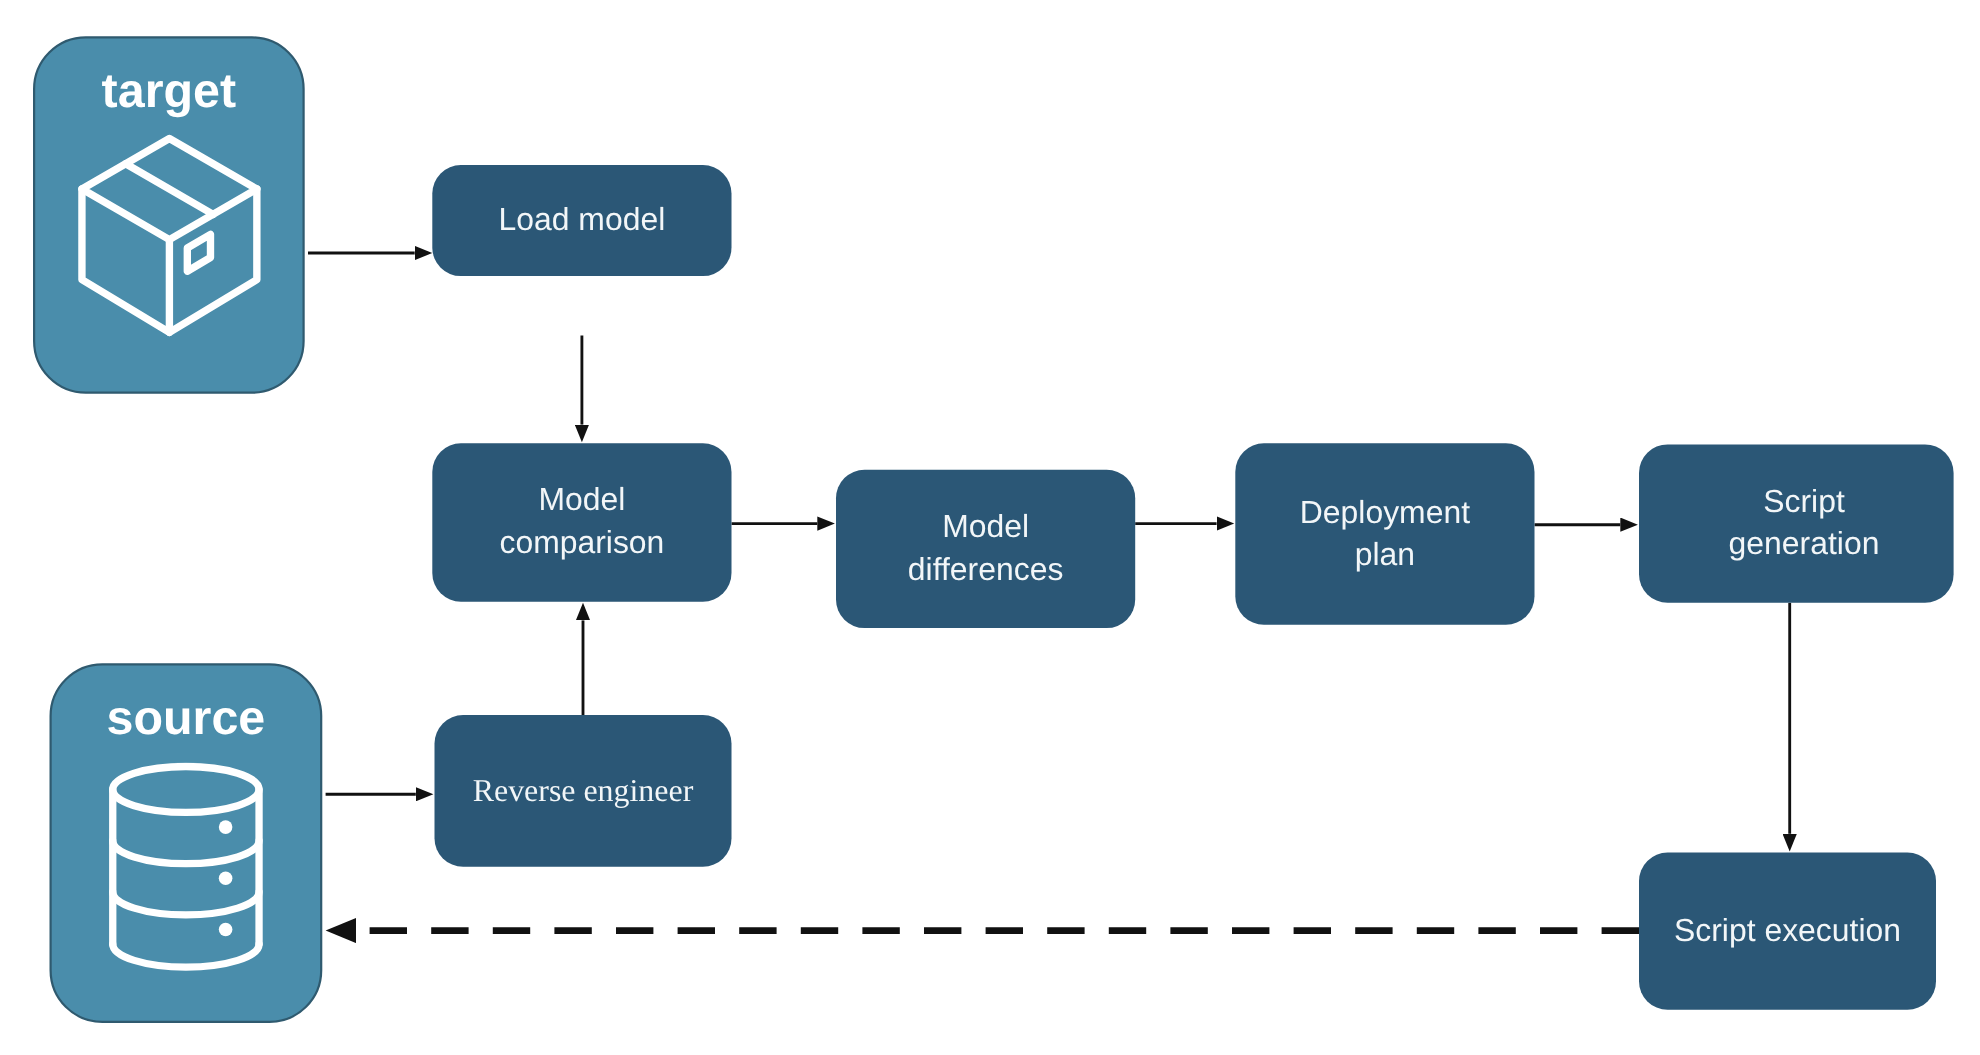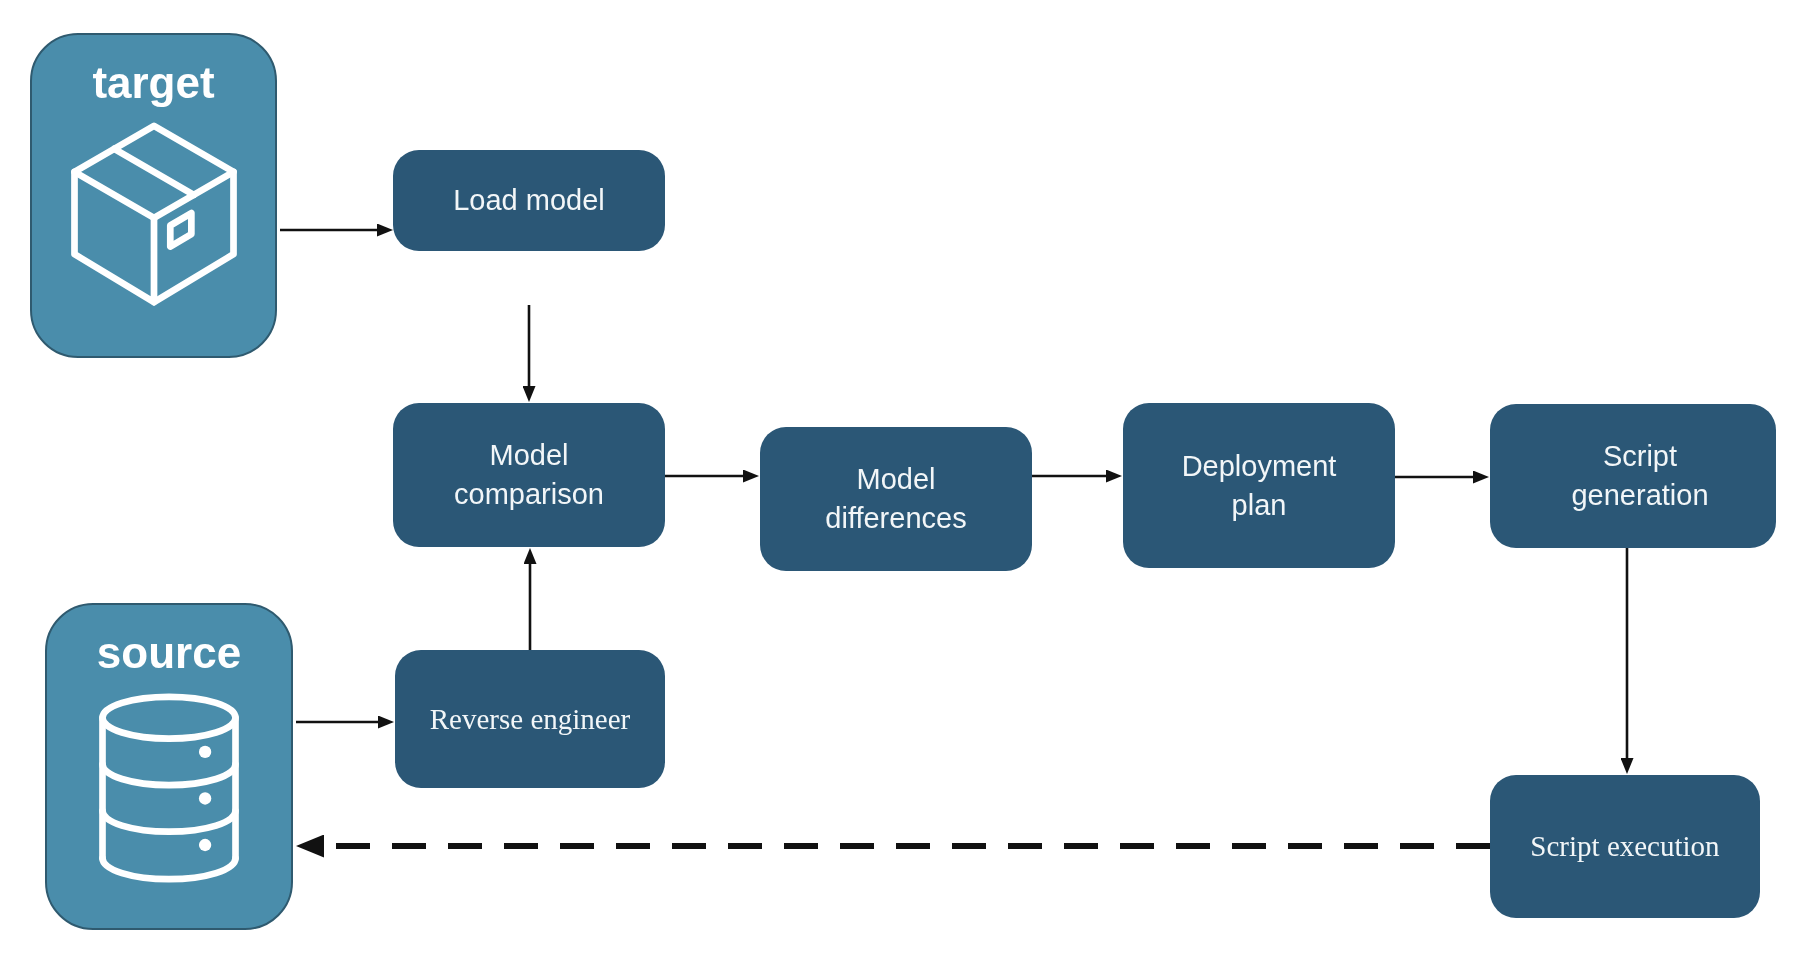--- a/index.html
+++ b/index.html
@@ -53,21 +53,21 @@
     color:var(--node-text);
     font-size:29px;line-height:39px;
   }
   .node span{display:inline-block;max-width:210px;}
   .node.load-model{left:393px;top:150px;width:272px;height:101px;}
   .node.model-comparison{left:393px;top:403px;width:272px;height:144px;}
   .node.model-differences{left:760px;top:403px;width:272px;height:144px;margin-top:24px;}
   .node.deployment-plan{left:1123px;top:403px;width:272px;height:165px;}
   .node.script-generation{left:1490px;top:404px;width:272px;height:144px;padding-left:14px;}
   .node.reverse-engineer{left:395px;top:650px;width:270px;height:138px;font-family:Liberation Serif, serif;}
-  .node.script-execution{left:1490px;top:775px;width:270px;height:143px;font-family:Liberation Serif, serif;}
+  .node.script-execution{left:1490px;top:775px;width:270px;height:143px;}
 </style>
 </head>
 <body>
 
 <div class="canvas">
 
   <svg class="edges" width="1800" height="959" viewBox="0 0 1800 959">
     <defs>
       <marker id="ah" markerUnits="userSpaceOnUse" markerWidth="17" markerHeight="13" refX="0" refY="6.5" orient="auto">
         <path d="M0,0 L16,6.5 L0,13 Z"></path>

